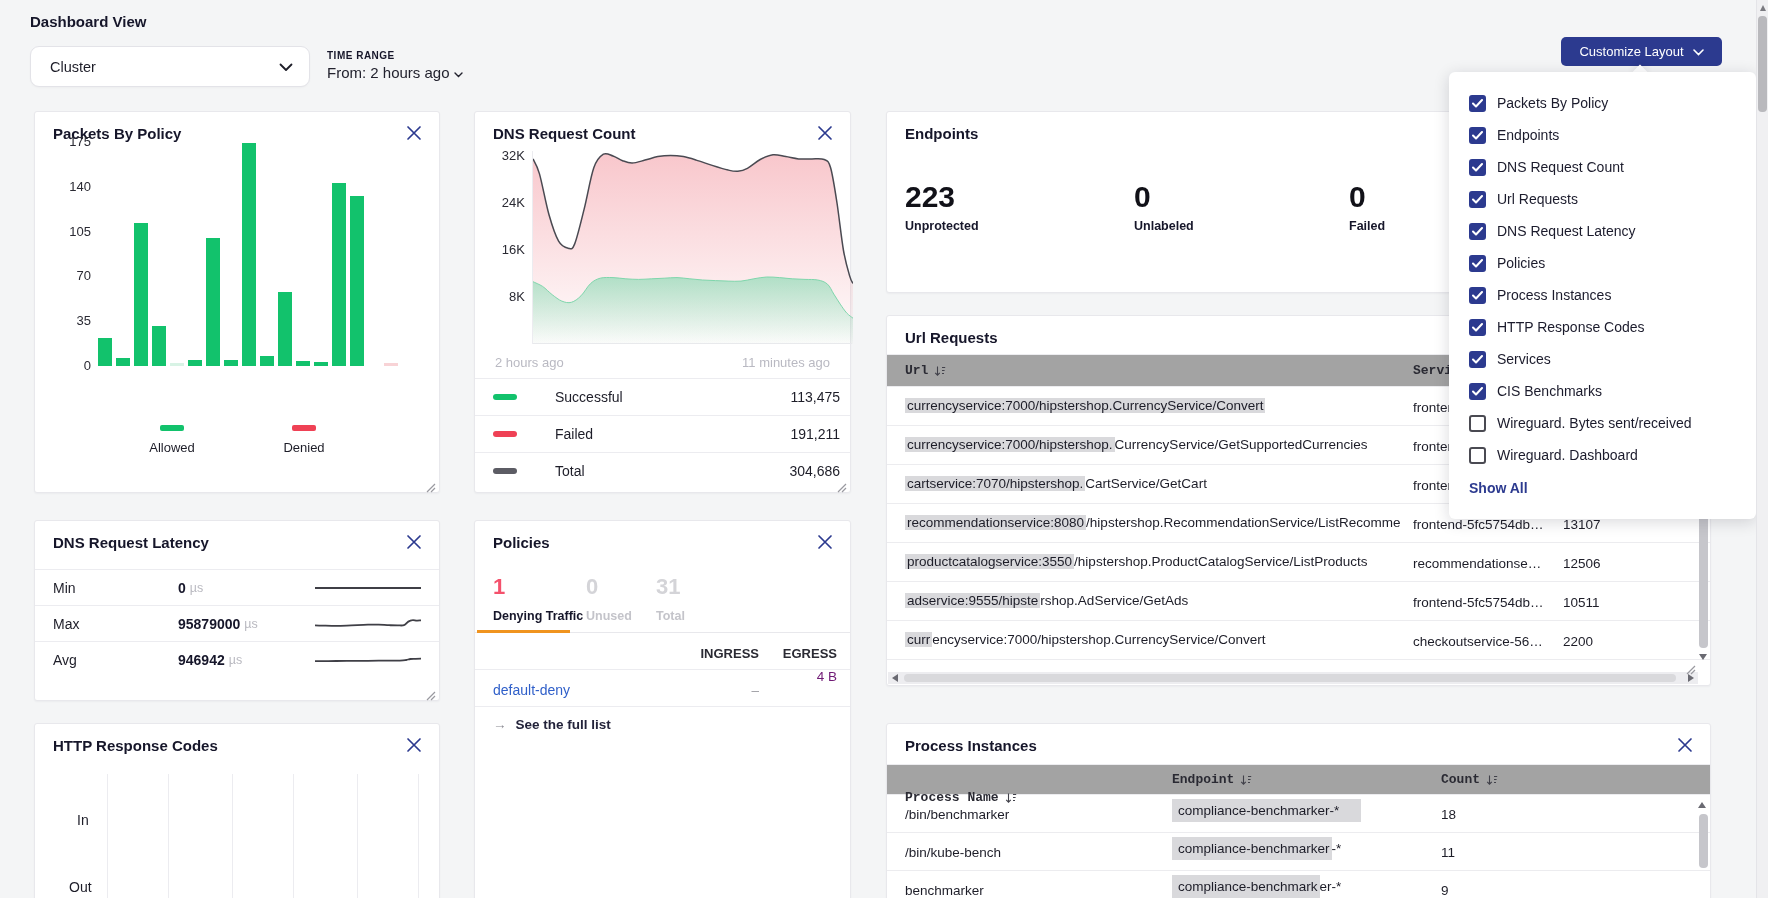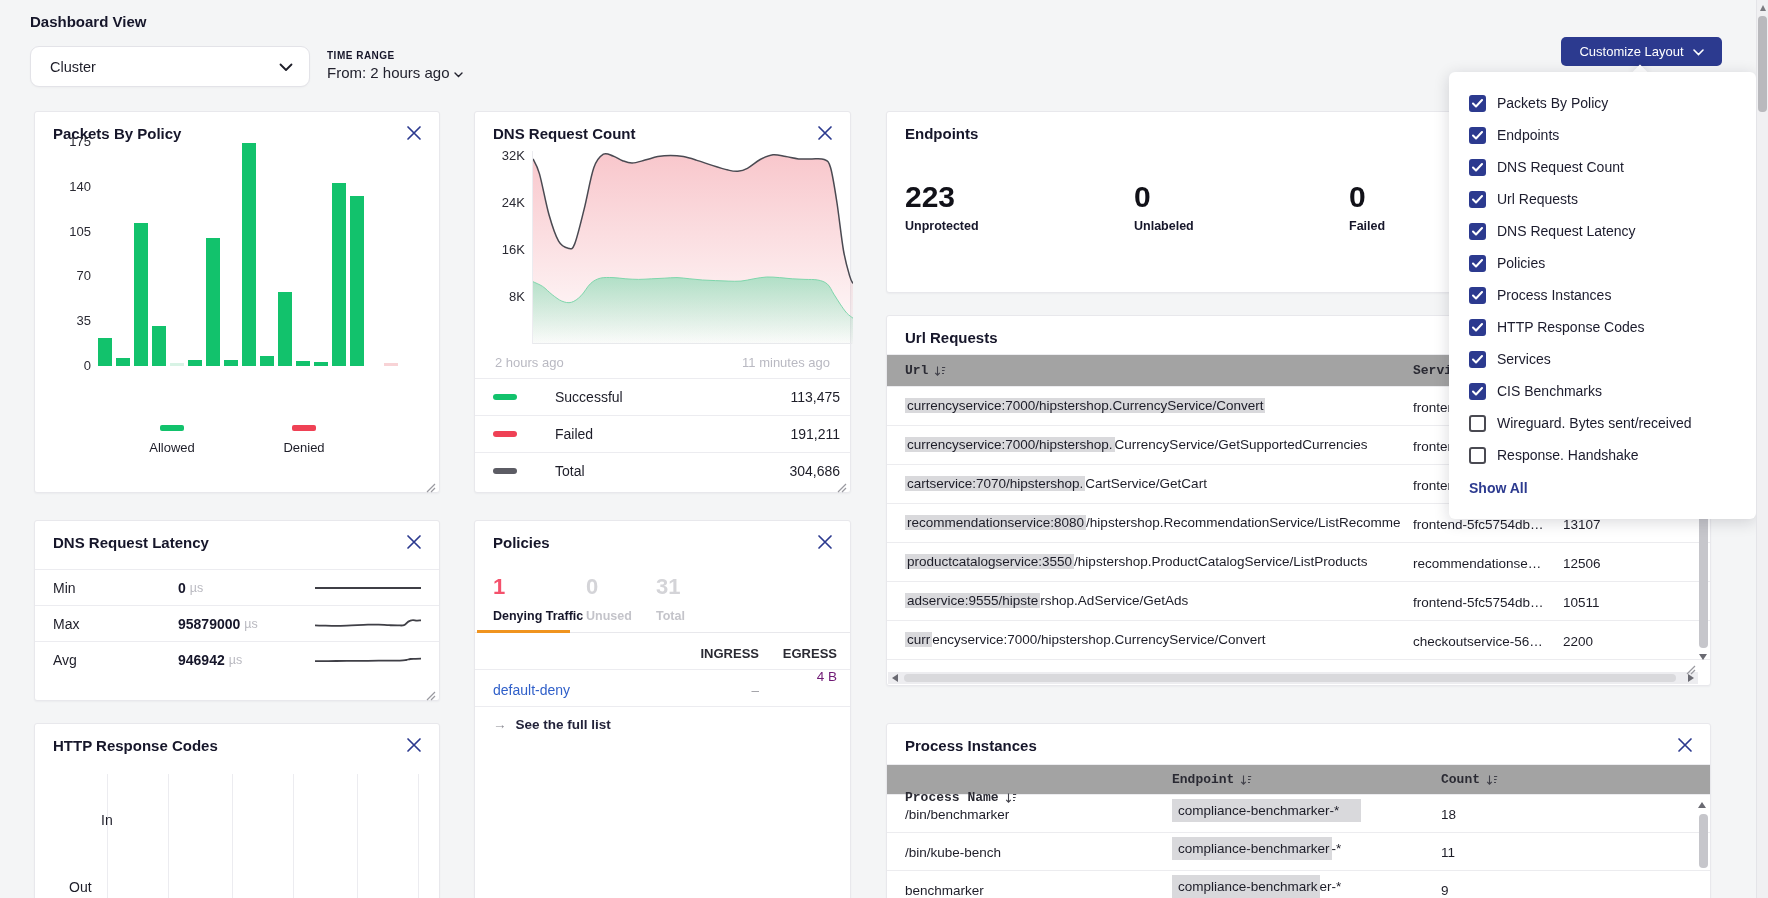--- a/index.html
+++ b/index.html
@@ -417,21 +417,21 @@
         </svg>
     </span>
     <div class="http-grid">
       <i style="left:72px;"></i>
         <i style="left:133px;"></i>
         <i style="left:197px;"></i>
       <i style="left:258px;"></i>
         <i style="left:322px;"></i>
         <i style="left:383px;"></i>
     </div>
-    <div class="http-lbl" style="left:42px; top:88px;margin-left:24px;">In</div>
+    <div class="http-lbl" style="left:42px; top:88px;">In</div>
     <div class="http-lbl" style="left:34px; top:155px;">Out</div>
   </div>
 
   <div class="card clip" style="left:886px; top:723px; width:825px; height:190px;">
     <div class="card-title">Process Instances</div>
     <span class="close-x">
       <svg width="16" height="16" viewBox="0 0 16 16">
           <path d="M2 2 L14 14 M14 2 L2 14" stroke="#2c3a8f" stroke-width="1.7" stroke-linecap="round"></path>
         </svg>
     </span>
@@ -557,21 +557,21 @@
           </svg>
         </span>
         <span class="ml">CIS Benchmarks</span>
       </div>
       <div class="menu-item">
         <span class="cbx"></span>
         <span class="ml">Wireguard. Bytes sent/received</span>
       </div>
       <div class="menu-item">
         <span class="cbx"></span>
-        <span class="ml">Response. Handshake</span>
+        <span class="ml">Wireguard. Dashboard</span>
       </div>
       <div class="show-all" id="show-all">Show All</div>
   </div>
 
   <div class="page-sb">
     <span class="tri" style="left:3px; top:5px; border-left:3.5px solid transparent; border-right:3.5px solid transparent; border-bottom:6px solid #7a7a80;"></span>
     <div class="thumb"></div>
   </div>
 
 </div>

